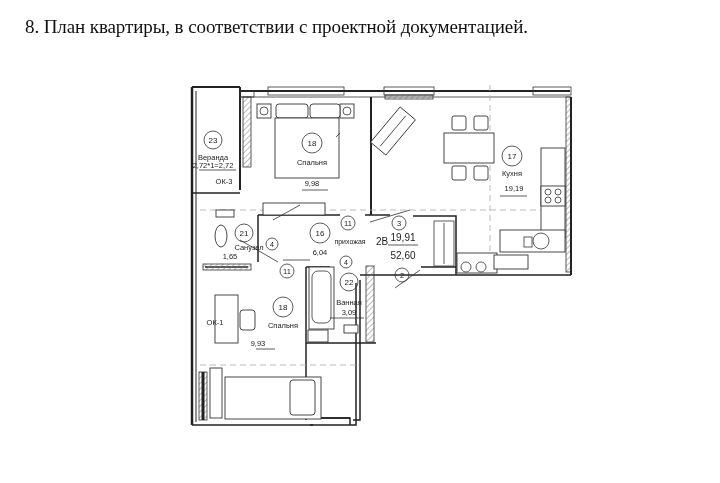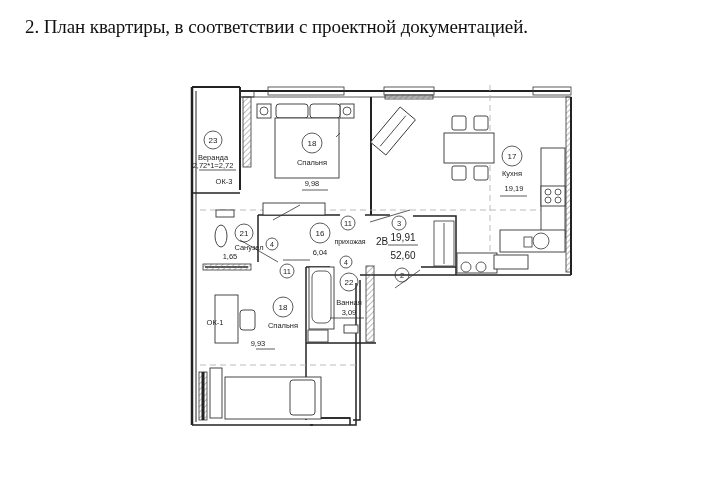--- a/index.html
+++ b/index.html
@@ -9,21 +9,21 @@
   .plan text { font-family:"Liberation Sans", sans-serif; fill:#222; }
   .w { stroke:#222; fill:none; }
   .thin { stroke:#333; stroke-width:0.8; fill:none; }
   .dash { stroke:#aaa; stroke-width:0.8; stroke-dasharray:6 4; fill:none; }
   .hatch { fill:url(#hatch); stroke:#333; stroke-width:0.8; }
   .furn { stroke:#333; stroke-width:0.9; fill:#fff; }
 </style>
 </head>
 <body>
 
-<div class="caption">2. План квартиры, в соответствии с проектной документацией.</div>
+<div class="caption">8. План квартиры, в соответствии с проектной документацией.</div>
 
 <svg class="plan" viewBox="0 0 720 483" xmlns="http://www.w3.org/2000/svg">
   <defs>
     <pattern id="hatch" width="4" height="4" patternUnits="userSpaceOnUse" patternTransform="rotate(45)">
       <line x1="0" y1="0" x2="0" y2="4" stroke="#777" stroke-width="1"></line>
     </pattern>
   </defs>
 
   <g>
     <polyline class="w" stroke-width="2.5" points="192,87 192,425"></polyline>

